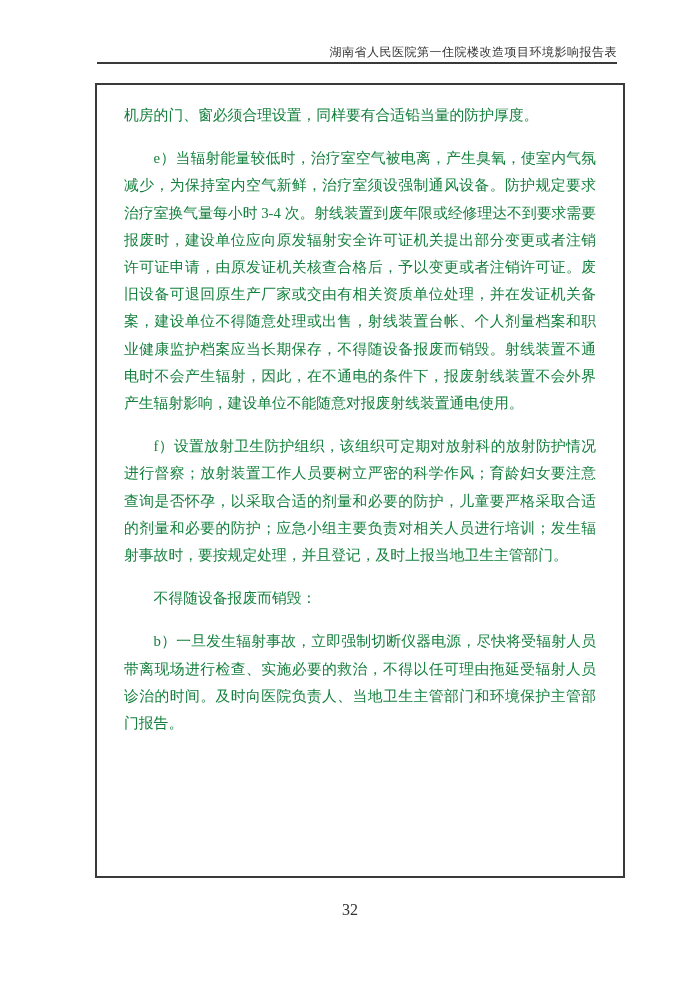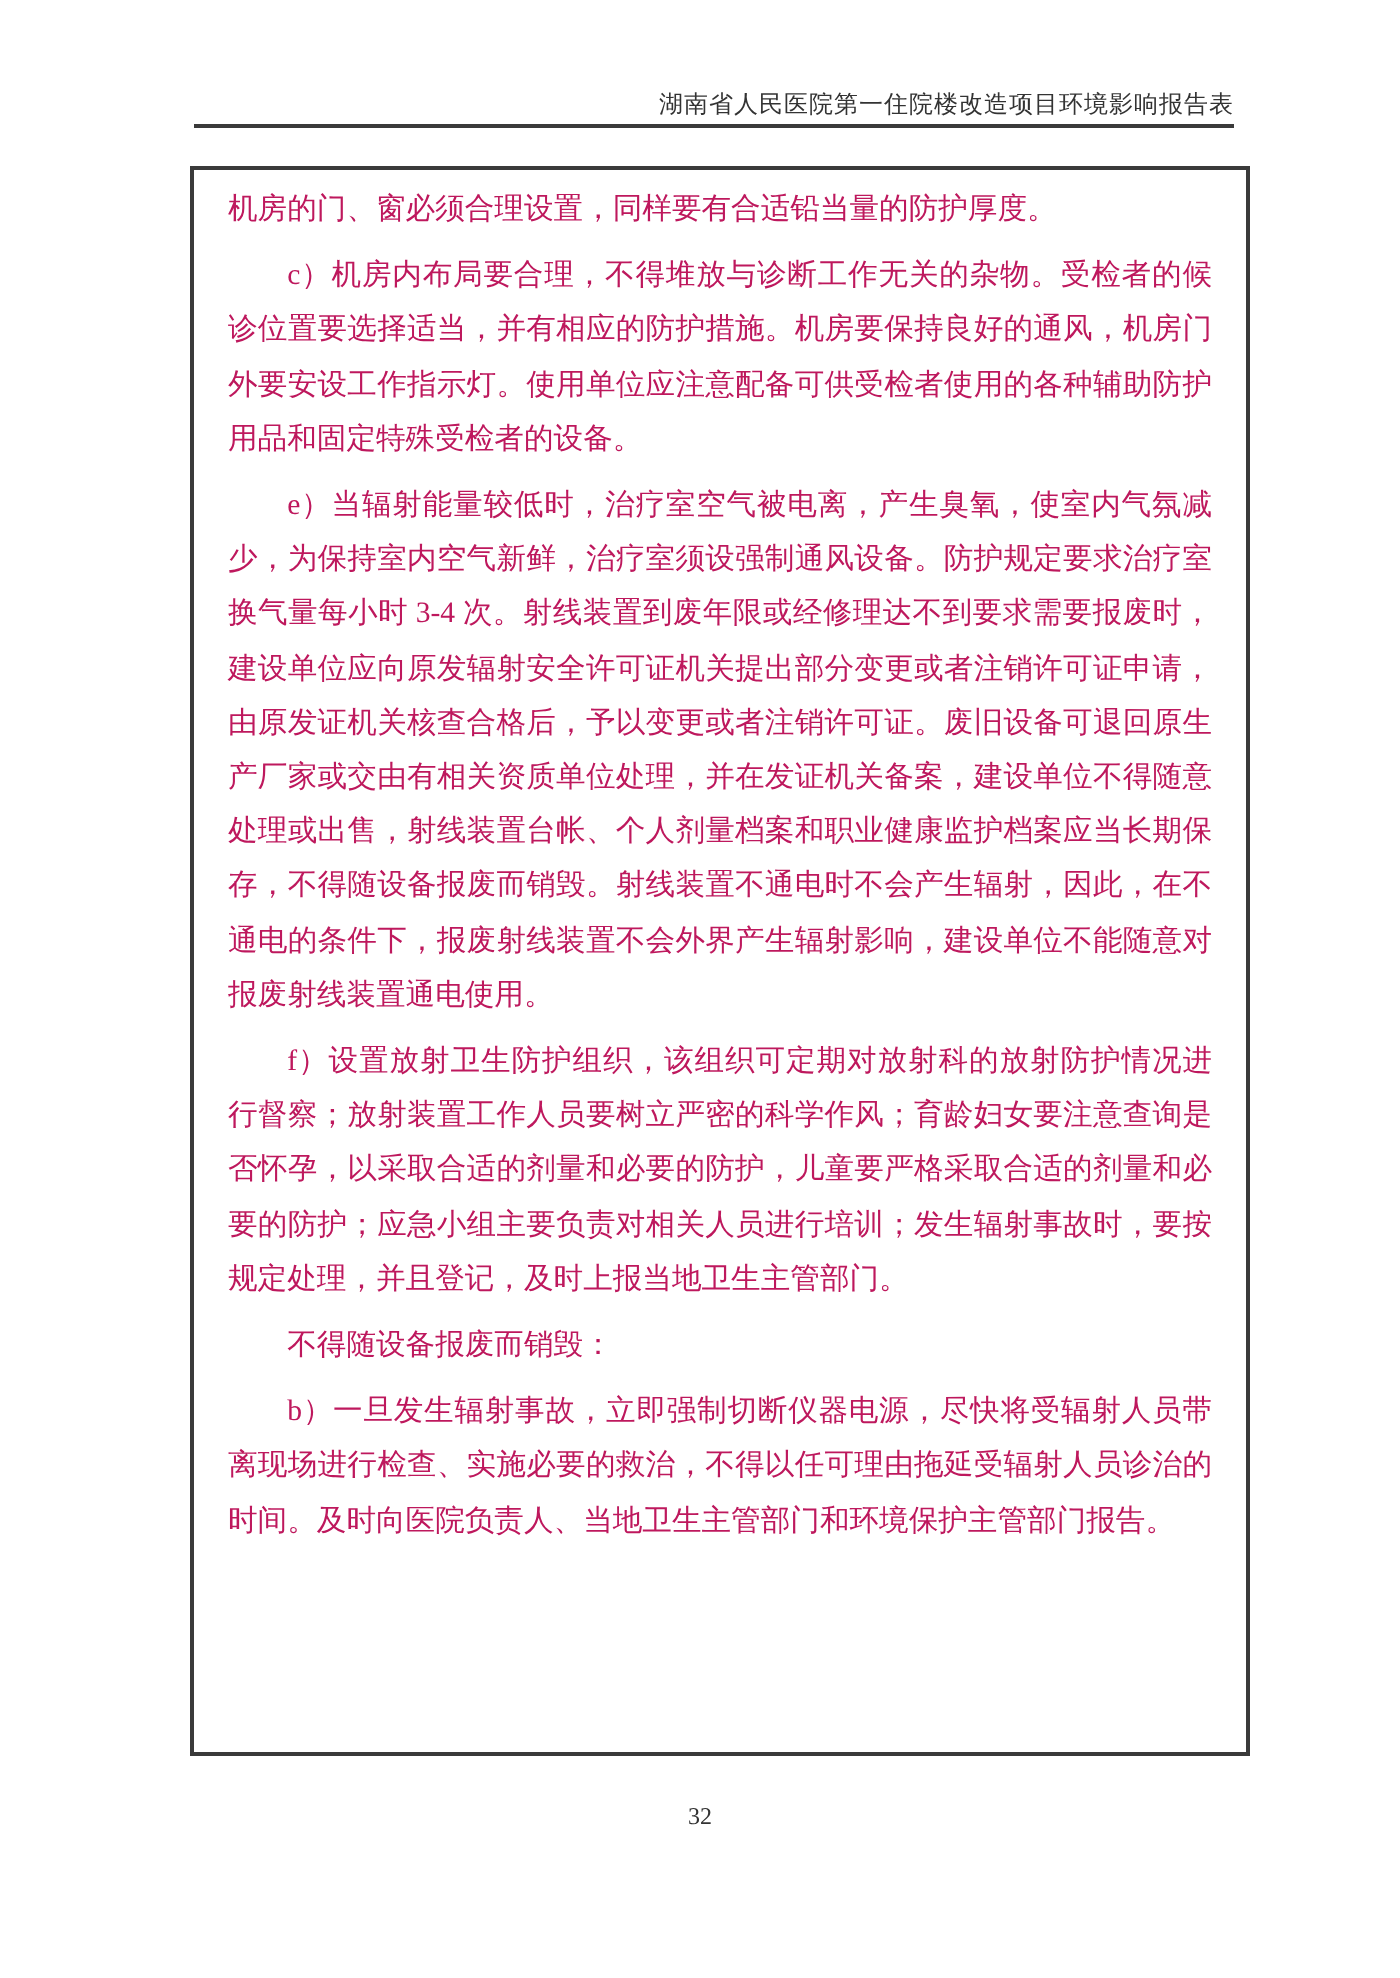--- a/index.html
+++ b/index.html
@@ -40,52 +40,51 @@
     top: 83px;
     left: 95px;
     width: 530px;
     height: 795px;
     box-sizing: border-box;
     border: 2px solid #3a3a3a;
     padding: 1px 11px 0 11px;
     overflow: hidden;
   }
   .content-box p {
-    margin: 6px;
+    margin: 16px;
     font-size: 14.8px;
     line-height: 27.2px;
     text-align: justify;
     text-justify: inter-ideograph;
-    color: #be185d;
+    color: #15803d;
   }
   .content-box p.indent {
     text-indent: 2em;
   }
   .page-number {
     position: absolute;
     top: 901px;
     left: 0;
     width: 700px;
     text-align: center;
-    font-size: 12px;
+    font-size: 16px;
     color: #333333;
   }
 </style>
 </head>
 <body>
 
 <div class="page">
 
   <div class="running-header">湖南省人民医院第一住院楼改造项目环境影响报告表</div>
 
   <div class="header-rule"></div>
 
   <div class="content-box">
     <p>机房的门、窗必须合理设置，同样要有合适铅当量的防护厚度。</p>
-    <p class="indent">c）机房内布局要合理，不得堆放与诊断工作无关的杂物。受检者的候诊位置要选择适当，并有相应的防护措施。机房要保持良好的通风，机房门外要安设工作指示灯。使用单位应注意配备可供受检者使用的各种辅助防护用品和固定特殊受检者的设备。</p>
     <p class="indent">e）当辐射能量较低时，治疗室空气被电离，产生臭氧，使室内气氛减少，为保持室内空气新鲜，治疗室须设强制通风设备。防护规定要求治疗室换气量每小时 3-4 次。射线装置到废年限或经修理达不到要求需要报废时，建设单位应向原发辐射安全许可证机关提出部分变更或者注销许可证申请，由原发证机关核查合格后，予以变更或者注销许可证。废旧设备可退回原生产厂家或交由有相关资质单位处理，并在发证机关备案，建设单位不得随意处理或出售，射线装置台帐、个人剂量档案和职业健康监护档案应当长期保存，不得随设备报废而销毁。射线装置不通电时不会产生辐射，因此，在不通电的条件下，报废射线装置不会外界产生辐射影响，建设单位不能随意对报废射线装置通电使用。</p>
     <p class="indent">f）设置放射卫生防护组织，该组织可定期对放射科的放射防护情况进行督察；放射装置工作人员要树立严密的科学作风；育龄妇女要注意查询是否怀孕，以采取合适的剂量和必要的防护，儿童要严格采取合适的剂量和必要的防护；应急小组主要负责对相关人员进行培训；发生辐射事故时，要按规定处理，并且登记，及时上报当地卫生主管部门。</p>
     <p class="indent">不得随设备报废而销毁：</p>
     <p class="indent">b）一旦发生辐射事故，立即强制切断仪器电源，尽快将受辐射人员带离现场进行检查、实施必要的救治，不得以任可理由拖延受辐射人员诊治的时间。及时向医院负责人、当地卫生主管部门和环境保护主管部门报告。</p>
   </div>
 
   <div class="page-number">32</div>
 
 </div>
 

